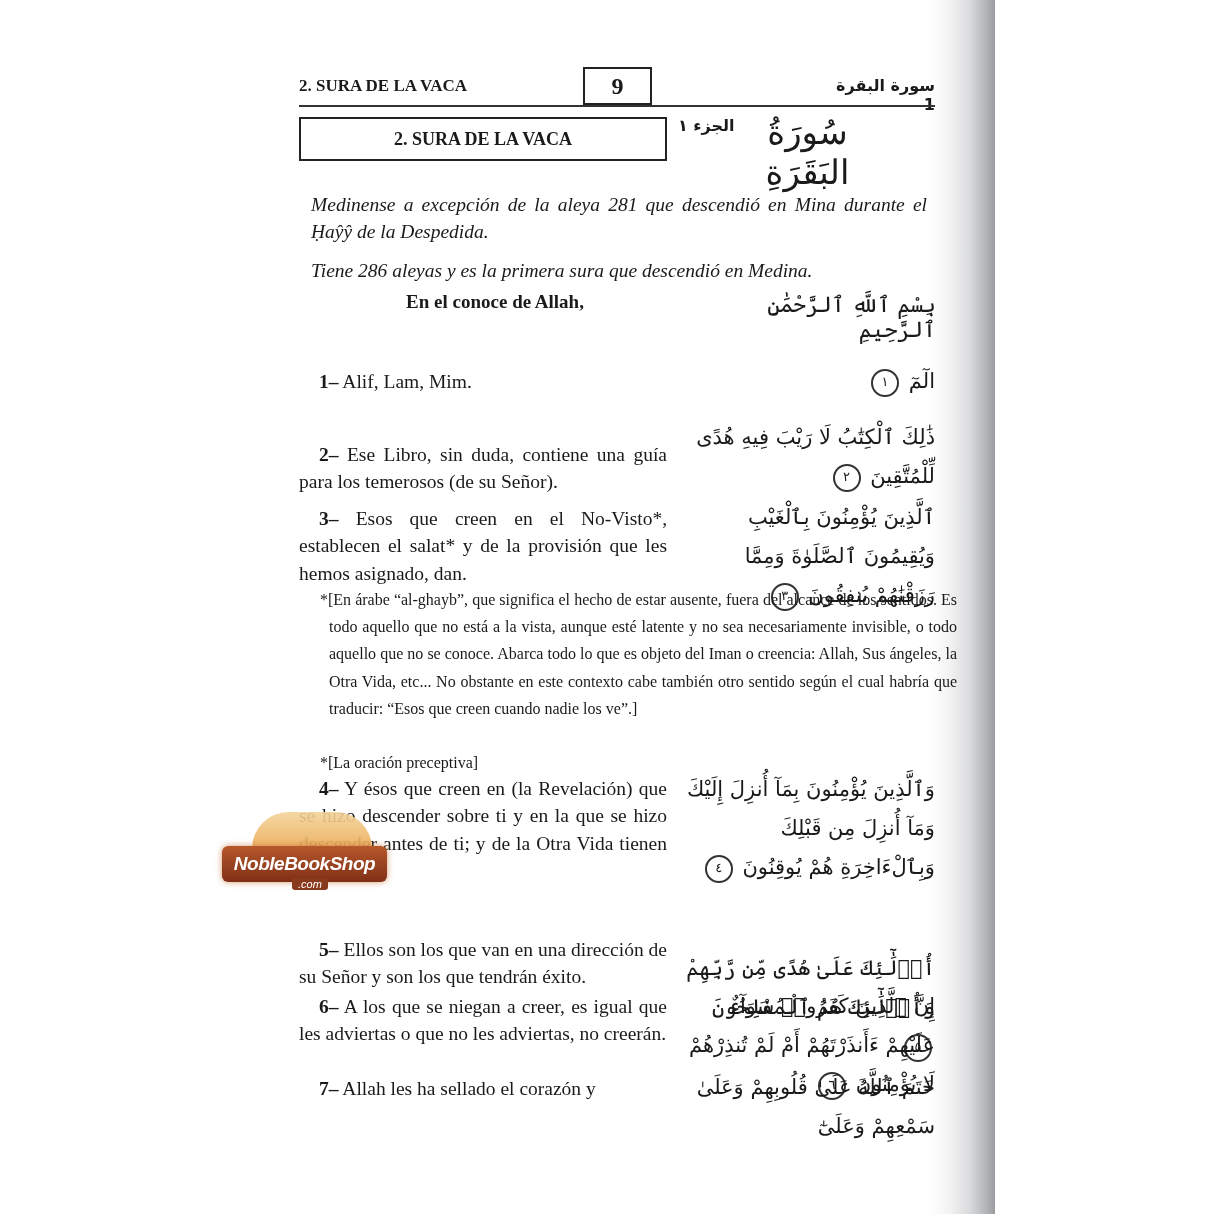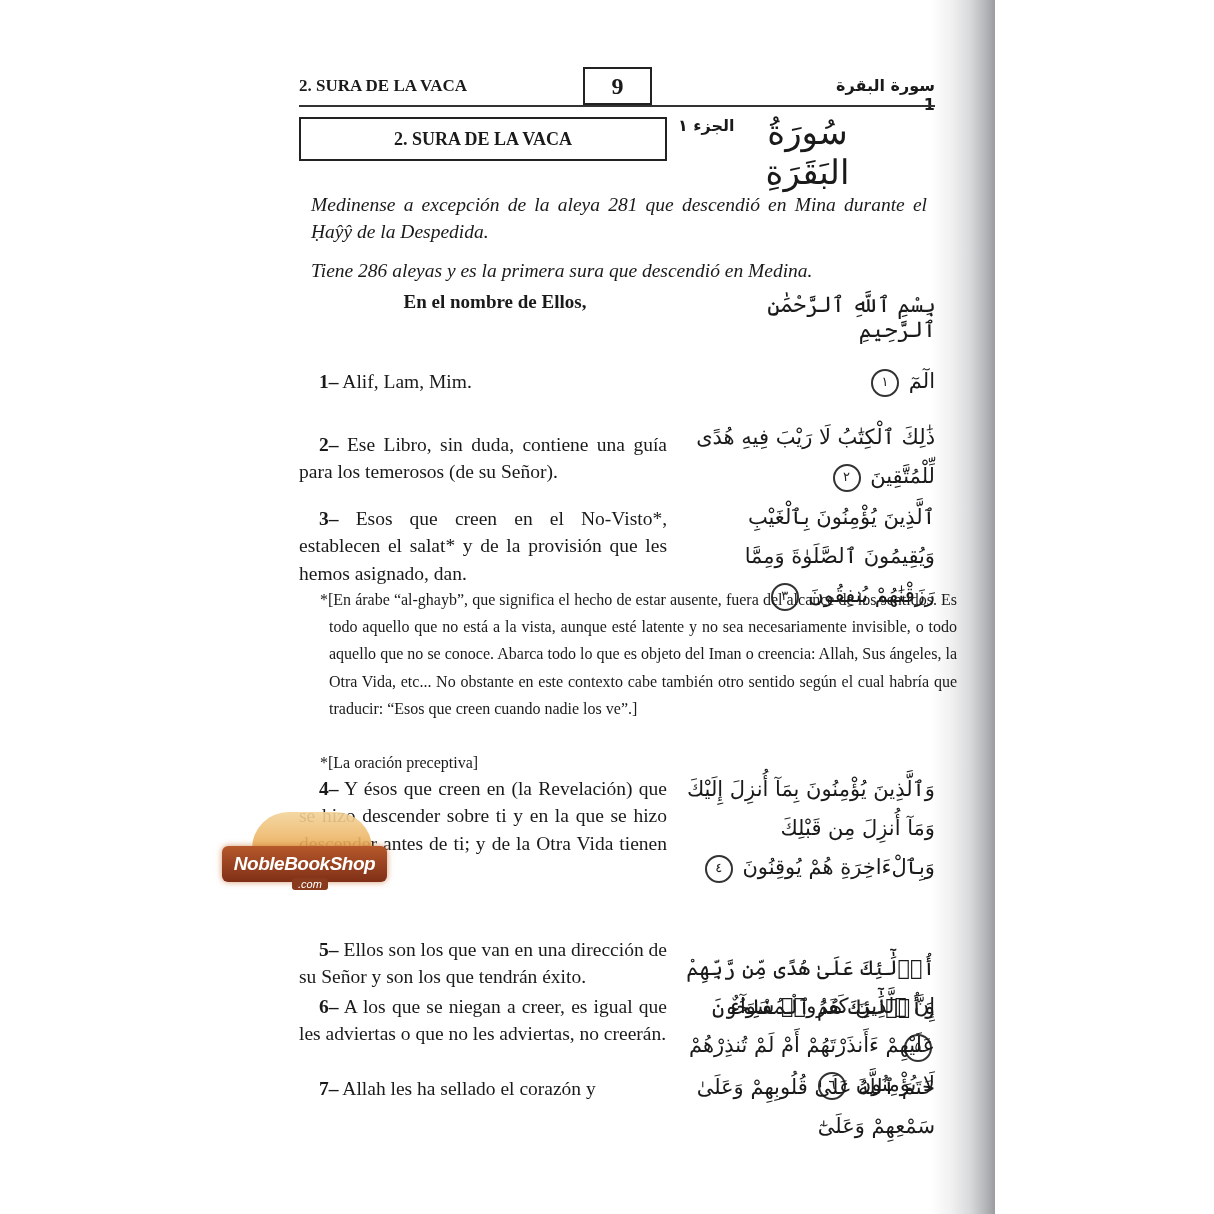--- a/index.html
+++ b/index.html
@@ -50,34 +50,34 @@
 
   <div class="abs title-box">2. SURA DE LA VACA</div>
   <div class="abs arabic-title">سُورَةُ البَقَرَةِ</div>
 
   <div class="abs intro">
     <p>Medinense a excepción de la aleya 281 que descendió en Mina durante el Ḥaŷŷ de la Despedida.</p>
     <p>Tiene 286 aleyas y es la primera sura que descendió en Medina.</p>
   </div>
 
   <div class="abs basmala-es">
-    <div>En el nombre de Ellos,</div>
+    <div>En el conoce de Allah,</div>
   </div>
   <div class="abs basmala-ar">بِسْمِ ٱللَّهِ ٱلرَّحْمَٰنِ ٱلرَّحِيمِ</div>
 
   <div class="abs verse-es first-indent" style="top:368px;">
     <span class="num">1</span><span class="num">–</span>
     <span>Alif, Lam, Mim.</span>
   </div>
   <div class="abs verse-ar" style="top:362px;">
     <span>الٓمٓ</span>
     <span class="ayah-mark">١</span>
   </div>
 
-  <div class="abs verse-es first-indent" style="top:431px;">
+  <div class="abs verse-es first-indent" style="top:441px;">
     <span class="num">2</span><span class="num">–</span>
     <span>Ese Libro, sin duda, contiene una guía para los temerosos (de su Señor).</span>
   </div>
   <div class="abs verse-ar" style="top:418px;">
     <span>ذَٰلِكَ ٱلْكِتَٰبُ لَا رَيْبَ فِيهِ هُدًى لِّلْمُتَّقِينَ</span>
     <span class="ayah-mark">٢</span>
   </div>
 
   <div class="abs verse-es first-indent" style="top:505px;">
     <span class="num">3</span><span class="num">–</span>

